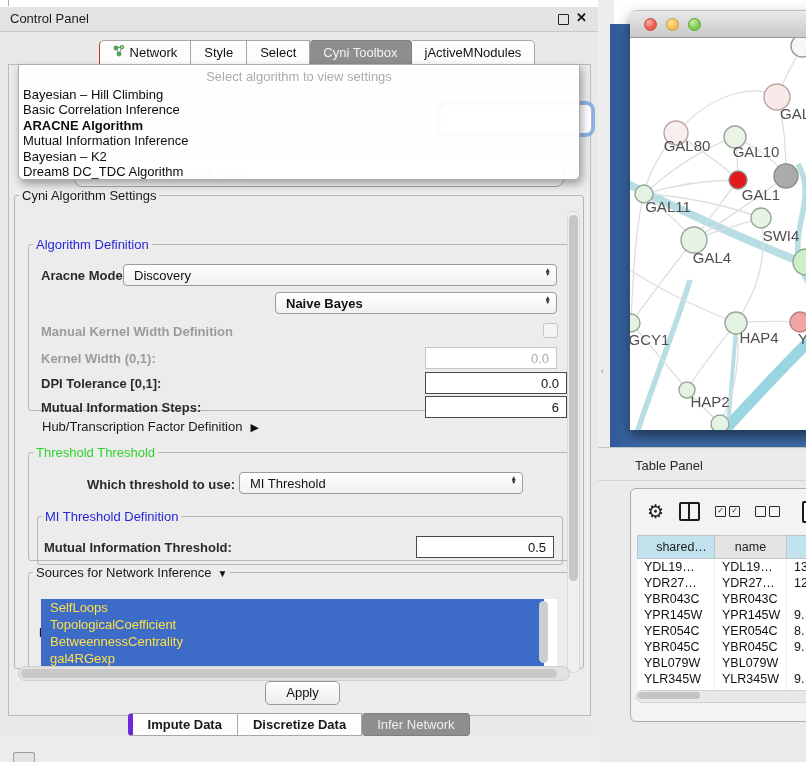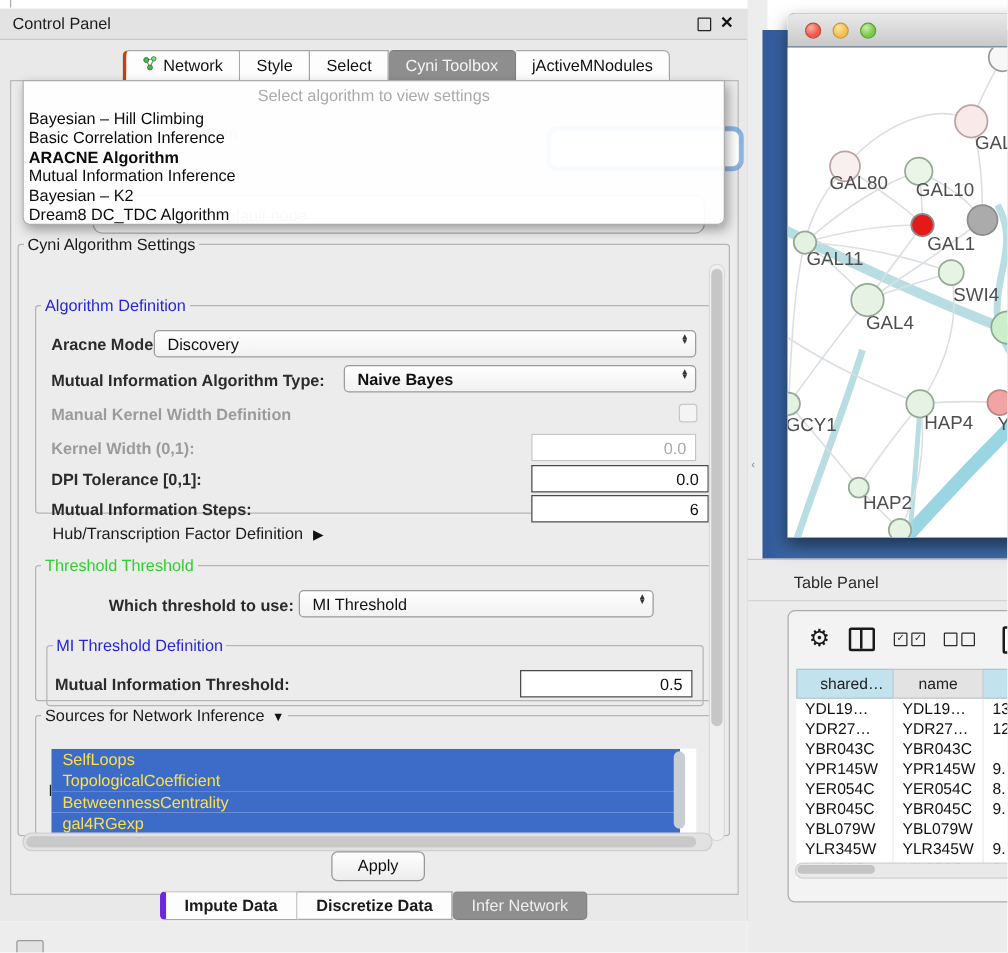--- a/index.html
+++ b/index.html
@@ -15,21 +15,21 @@
   .cp-title{position:absolute;left:10px;top:4px;font-size:13px;color:#1c1c1c;}
   .float-ic{position:absolute;left:558px;top:7px;width:9px;height:9px;border:1.6px solid #222;border-radius:1px;}
   .close-ic{position:absolute;left:576px;top:3px;font-size:13px;font-weight:bold;color:#111;}
 
   .content-panel{left:8px;top:57px;width:581px;height:650px;background:#ECECEC;border:1px solid #BBBBBB;}
 
   
   .tabbar{left:0;top:33px;width:598px;height:25px;display:flex;justify-content:center;z-index:5;}
   .tab{height:23px;line-height:23px;padding:0 13px;background:#FDFDFD;border:1px solid #A8A8A8;
       border-left:none;font-size:13px;color:#111;display:flex;align-items:center;gap:5px;}
-  .tab:first-child{border-left:3px solid #c2410c;border-top-left-radius:5px;margin-left:36px;}
+  .tab:first-child{border-left:1px solid #c2410c;border-top-left-radius:5px;margin-left:36px;}
   .tab:last-child{border-top-right-radius:5px;}
   .tab.sel{background:#8E8E8E;color:#F4F4F4;border-color:#7F7F7F;border-radius:4px 4px 0 0;}
 
   
   .ghost-label{left:78px;top:92px;font-size:13px;color:#9a9a9a;z-index:1;}
   .ghost-combo{left:440px;top:97px;width:150px;height:28px;background:#fff;border:1px solid #9FB6D8;
       border-radius:6px;box-shadow:0 0 0 3px rgba(90,150,220,.65);z-index:1;}
   .bg-combo{left:74px;top:149px;width:490px;height:31px;background:#F6F6F6;border:1px solid #ABABAB;
       border-radius:8px;z-index:1;font-size:13px;color:#9a9a9a;line-height:31px;padding-left:18px;box-sizing:border-box;}
 
@@ -210,21 +210,20 @@
 
         <span class="flabel" style="left:12px;top:16px;">Aracne Mode:</span>
         <div class="combo" style="left:94px;top:12px;width:434px;">
           <span>Discovery</span>
           <span class="arrows">
               <span>▲</span>
               <span>▼</span>
             </span>
         </div>
 
-        <span class="flabel" style="left:12px;top:45px;">Mutual Information Algorithm Type:</span>
         <div class="combo" style="left:246px;top:40px;width:282px;font-weight:bold;">
           <span>Naive Bayes</span>
           <span class="arrows">
               <span>▲</span>
               <span>▼</span>
             </span>
         </div>
 
         <span class="flabel dis" style="left:12px;top:72px;">Manual Kernel Width Definition</span>
         <span class="checkbox" style="left:514px;top:71px;"></span>

